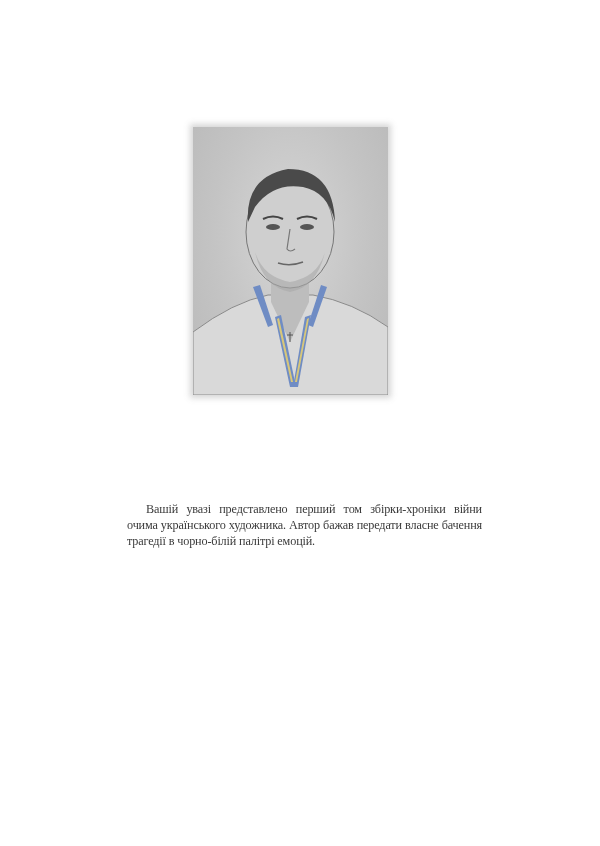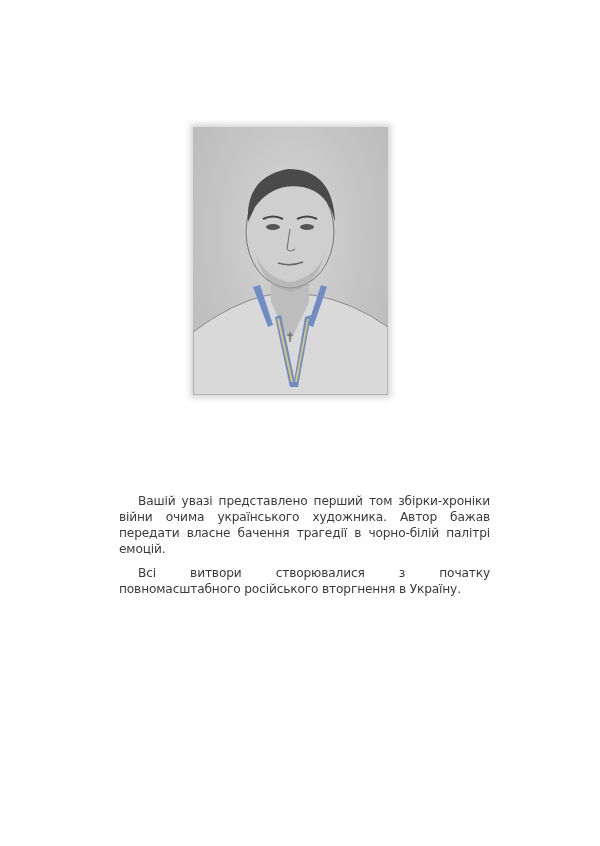--- a/index.html
+++ b/index.html
@@ -22,21 +22,21 @@
     .text-block {
       position: absolute;
       left: 111px; top: 485px;
       width: 387px;
       color: #3a3a3a;
       font-size: 12.2px;
       line-height: 16px;
       text-align: justify;
       letter-spacing: -0.15px;
     }
-    .text-block p { margin: 8px; text-indent: 19px; }
+    .text-block p { margin: 16px; text-indent: 19px; font-family: Liberation Serif, serif; }
   </style>
 </head>
 <body>
 
 <div class="portrait">
   <svg viewBox="0 0 195 268">
 
     <path d="M0 205 Q40 175 75 168 L120 168 Q160 175 195 200 L195 268 L0 268 Z" fill="#d9d9d9" stroke="#8a8a8a" stroke-width="1"></path>
 
     <path d="M78 140 L78 175 L97 215 L116 175 L116 140 Z" fill="#bdbdbd"></path>
@@ -64,14 +64,13 @@
     <path d="M84 192 L98 255 L100 255 L86 191 Z" fill="#d8c77a"></path>
     <path d="M114 192 L102 255 L104 255 L116 191 Z" fill="#d8c77a"></path>
 
     <line x1="97" y1="205" x2="97" y2="215" stroke="#555" stroke-width="1"></line>
     <line x1="94" y1="208" x2="100" y2="208" stroke="#555" stroke-width="1"></line>
   </svg>
 </div>
 
 <div class="text-block">
   <p>Вашій увазі представлено перший том збірки-хроніки війни очима українського художника. Автор бажав передати власне бачення трагедії в чорно-білій палітрі емоцій.</p>
-  <p>Всі витвори створювалися з початку повномасштабного російського вторгнення в Україну.</p>
 </div>
 
 </body></html>

